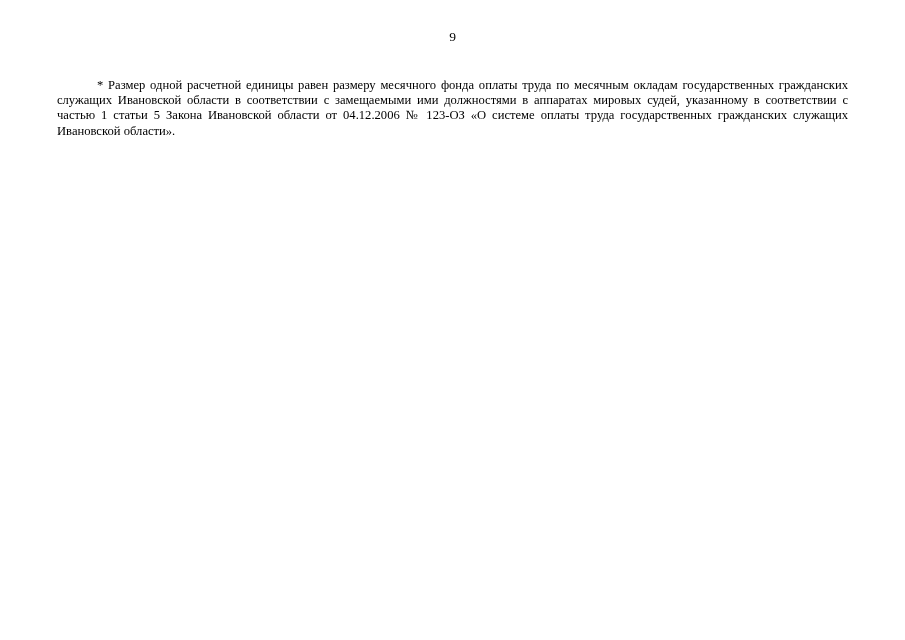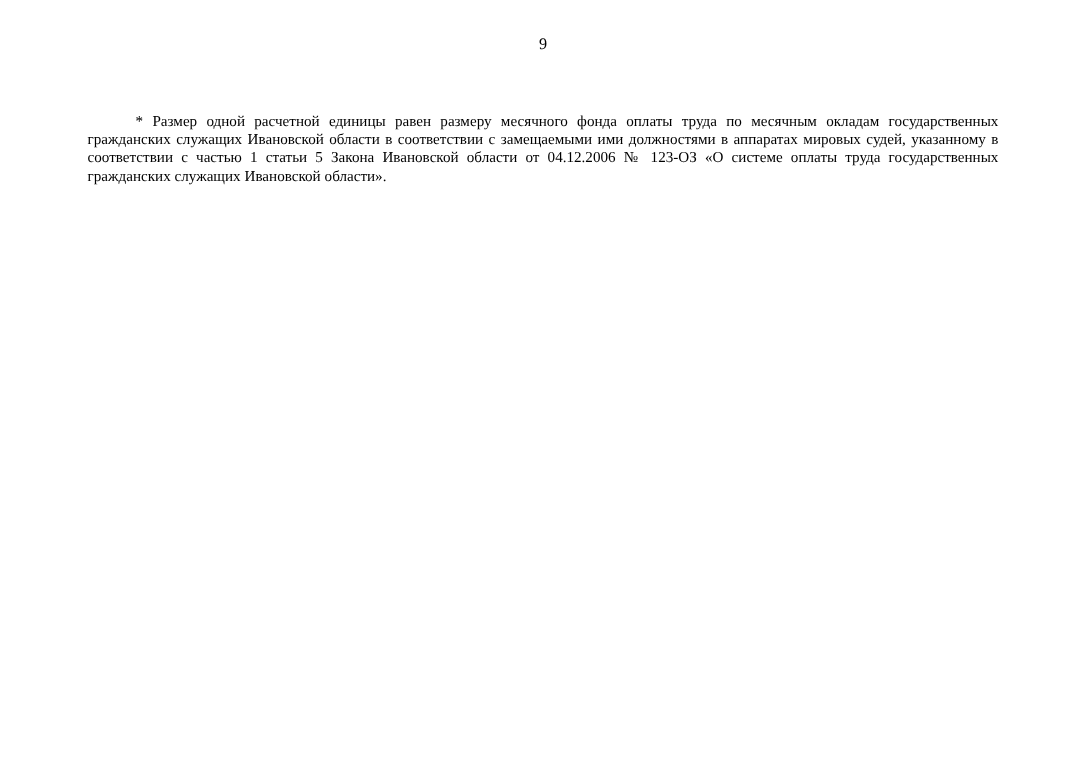--- a/index.html
+++ b/index.html
@@ -36,21 +36,21 @@
     top: 78px;
     left: 57px;
     width: 791px;
   }
   .footnote {
     font-size: 12.6px;
     line-height: 15.2px;
     text-align: justify;
     text-indent: 40px;
     font-family: "Liberation Serif", serif;
-    margin: 16px;
+    margin: 0;
     hyphens: none;
     word-spacing: 0.1px;
   }
 </style>
 </head>
 <body>
 
 <div class="page">
   <div class="page-number">9</div>
 

